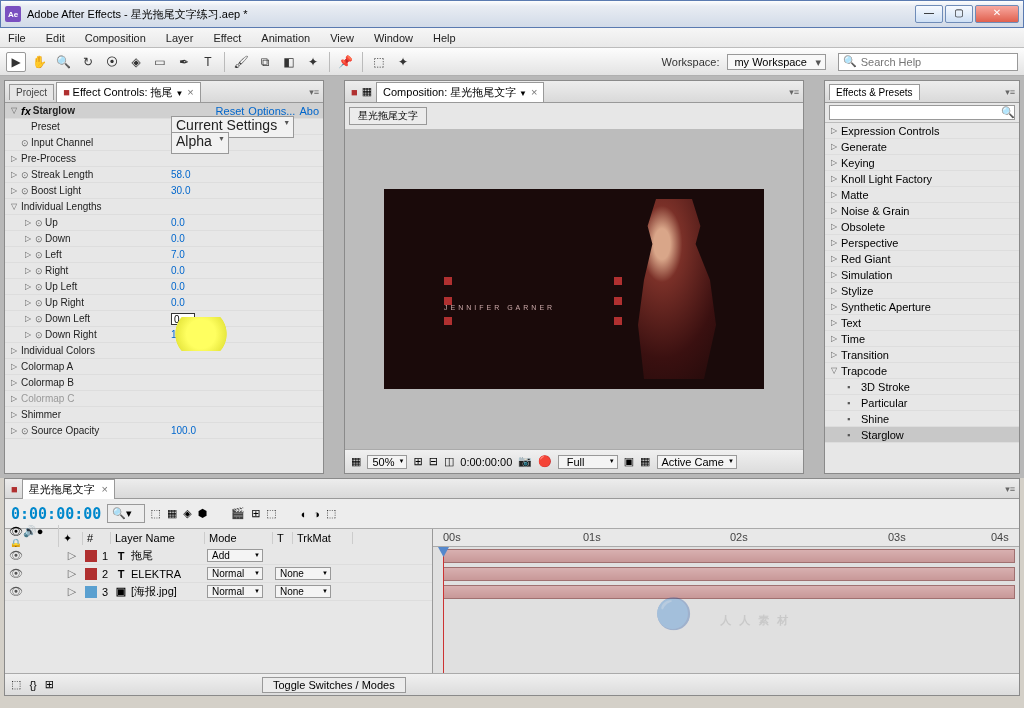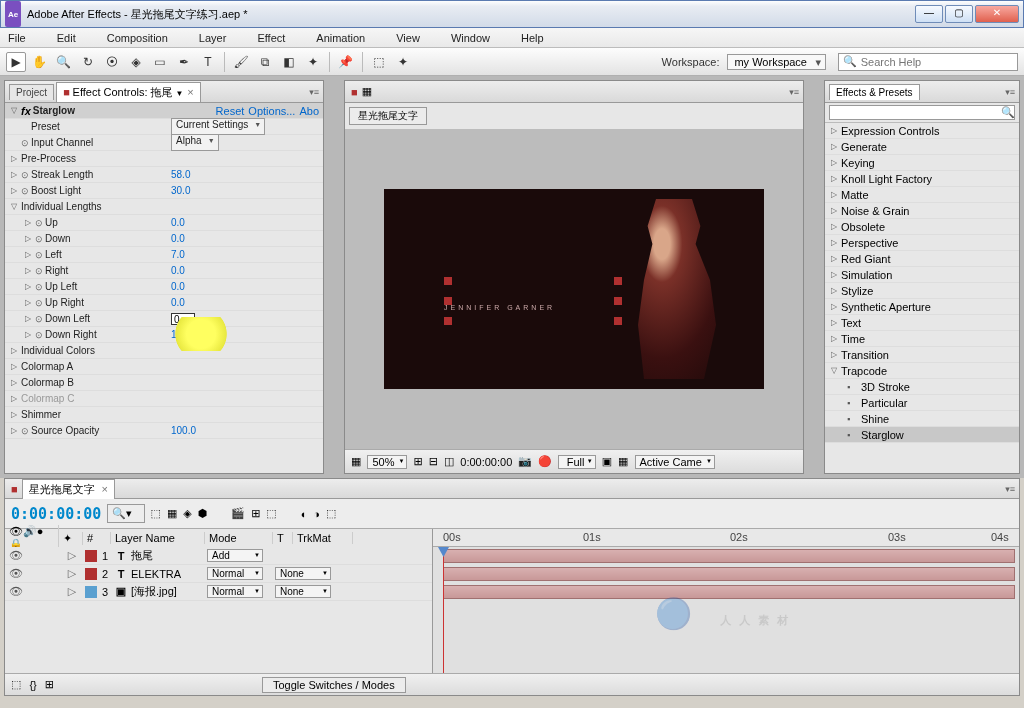--- a/index.html
+++ b/index.html
@@ -1,23 +1,23 @@
 <!DOCTYPE html>
 <html><head>
 <meta charset="utf-8">
 <style>
 * { margin: 0; padding: 0; box-sizing: border-box; font-family: "Segoe UI", Tahoma, sans-serif; font-size: 11px; user-select: none; }
 body { background: #d4d0c8; width: 1024px; height: 708px; overflow: hidden; }
 .titlebar { height: 28px; background: linear-gradient(#fdfefe, #e8ecf3 20%, #d2dbe8); border: 1px solid #5a7ab0; display: flex; align-items: center; padding: 0 4px; }
-.titlebar .app-icon { width: 16px; height: 26px; background: #7a4fc0; border-radius: 2px; margin-right: 6px; display: flex; align-items: center; justify-content: center; color: #fff; font-size: 8px; font-weight: bold; }
+.titlebar .app-icon { width: 16px; height: 16px; background: #7a4fc0; border-radius: 2px; margin-right: 6px; display: flex; align-items: center; justify-content: center; color: #fff; font-size: 8px; font-weight: bold; }
 .titlebar .title { flex: 1; color: #000; }
 .win-btns { display: flex; gap: 2px; }
 .win-btn { width: 28px; height: 18px; border: 1px solid #6f8cb8; background: linear-gradient(#f7faff,#cfe0f5); border-radius: 2px; text-align: center; line-height: 14px; font-size: 10px; }
 .win-btn.close { background: linear-gradient(#f8a9a0,#e0604e); color: #fff; width: 44px; }
-.menubar { height: 20px; background: linear-gradient(#f6f6f6,#e9e9e9); border-bottom: 1px solid #bcbcbc; display: flex; align-items: center; padding-left: 8px; gap: 31px; }
+.menubar { height: 20px; background: linear-gradient(#f6f6f6,#e9e9e9); border-bottom: 1px solid #bcbcbc; display: flex; align-items: center; padding-left: 8px; gap: 20px; }
 .menubar span { color: #222; }
 .toolbar { height: 28px; background: linear-gradient(#fdfdfd,#e3e3e3); border-bottom: 1px solid #b0b0b0; display: flex; align-items: center; padding: 0 6px; gap: 4px; }
 .tool-ico { width: 20px; height: 20px; display: flex; align-items: center; justify-content: center; border: 1px solid transparent; border-radius: 2px; color: #333; font-size: 12px; }
 .tool-ico.sel { background: #fff; border-color: #999; }
 .tool-sep { width: 1px; height: 20px; background: #bbb; margin: 0 2px; }
 .workspace-label { margin-left: auto; color: #333; }
 .workspace-sel { border: 1px solid #999; background: #f8f8f8; padding: 1px 18px 1px 6px; margin: 0 8px 0 4px; position: relative; }
 .workspace-sel::after { content: "▾"; position: absolute; right: 4px; top: 1px; color: #555; }
 .search-box { border: 1px solid #999; background: #fff; height: 18px; width: 180px; display: flex; align-items: center; padding: 0 4px; gap: 4px; }
 .search-box input { border: none; outline: none; flex: 1; font-size: 11px; }
@@ -31,21 +31,21 @@
 .tab.active { background: #fff; color: #000; }
 .tab .x { margin-left: 4px; color: #777; }
 .panelmenu { margin-left: auto; margin-right: 4px; color: #666; font-size: 9px; }
 .panel-sub { height: 18px; background: #dcdcdc; border-bottom: 1px solid #aaa; padding: 2px 6px; font-size: 10px; }
 .prop-list { flex: 1; overflow: hidden; background: #e7e7e7; }
 .prop-row { display: flex; align-items: center; height: 16px; padding-left: 6px; border-bottom: 1px solid #ddd; }
 .prop-row .tw { width: 10px; color: #666; font-size: 8px; }
 .prop-row .sw { width: 10px; color: #666; font-size: 9px; }
 .prop-row .nm { flex: 0 0 140px; color: #222; font-size: 10px; }
 .prop-row .val { color: #0066cc; font-size: 10px; }
-.prop-row .dd { border: 1px solid #999; background: #f2f2f2; padding: 0 16px 4px 4px; font-size: 10px; position: relative; color: #222; text-decoration: none; }
+.prop-row .dd { border: 1px solid #999; background: #f2f2f2; padding: 0 16px 4px 4px; font-size: 14px; position: relative; color: #222; text-decoration: none; }
 .prop-row .dd::after { content: "▼"; font-size: 7px; position: absolute; right: 3px; top: 2px; color: #555; }
 .prop-row.header { background: #d0d0d0; }
 .prop-row.header .nm { font-weight: bold; }
 .prop-row .links { margin-left: auto; margin-right: 4px; font-size: 10px; }
 .prop-row .links a { color: #0066cc; margin-left: 4px; }
 .highlight { background: radial-gradient(circle, #ffff60 40%, #e8e840 70%, transparent 72%); width: 64px; height: 34px; position: absolute; pointer-events: none; }
 .editbox { border: 1px solid #333; background: #fff; width: 24px; height: 12px; font-size: 10px; padding: 0 2px; }
 .comp-header { height: 22px; display: flex; align-items: center; padding-left: 6px; gap: 4px; background: linear-gradient(#ededed,#d9d9d9); border-bottom: 1px solid #999; }
 .comp-btn { border: 1px solid #999; background: #ececec; padding: 1px 8px; font-size: 10px; margin: 4px; width: fit-content; }
 .viewer { flex: 1; background: #bcbcbc; display: flex; align-items: center; justify-content: center; position: relative; }
@@ -271,20 +271,21 @@
           <span class="nm">Source Opacity</span>
           <span class="val">100.0</span>
         </div>
     </div>
   </div>
 
   <div class="panel panel-mid">
     <div class="comp-header">
       <span style="color:#b03030;">■</span>
         <span>▦</span>
+      <div class="tab active"><span>Composition: 星光拖尾文字</span> <span style="font-size:8px;">▼</span><span class="x">×</span></div>
       <span class="panelmenu">▾≡</span>
     </div>
     <div class="comp-btn">星光拖尾文字</div>
     <div class="viewer">
       <div class="stage">
         <div class="figure"></div>
         <div class="subtxt">JENNIFER GARNER</div>
         <div class="red-sq" style="left:60px;top:88px;"></div>
           <div class="red-sq" style="left:60px;top:108px;"></div>
           <div class="red-sq" style="left:60px;top:128px;"></div>
@@ -295,21 +296,21 @@
     </div>
     <div class="viewer-bar">
       <span>▦</span>
       <span class="vb-dd">50%</span>
       <span>⊞</span>
       <span>⊟</span>
       <span>◫</span>
       <span>0:00:00:00</span>
       <span>📷</span>
       <span>🔴</span>
-      <span class="vb-dd" style="width:38px;padding-left:8px;">Full</span>
+      <span class="vb-dd" style="width:60px;padding-left:8px;">Full</span>
       <span>▣</span>
       <span>▦</span>
       <span class="vb-dd">Active Came</span>
     </div>
   </div>
 
   <div class="panel panel-right">
     <div class="tabrow">
         <div class="tab active">Effects &amp; Presets</div>
         <span class="panelmenu">▾≡</span>

